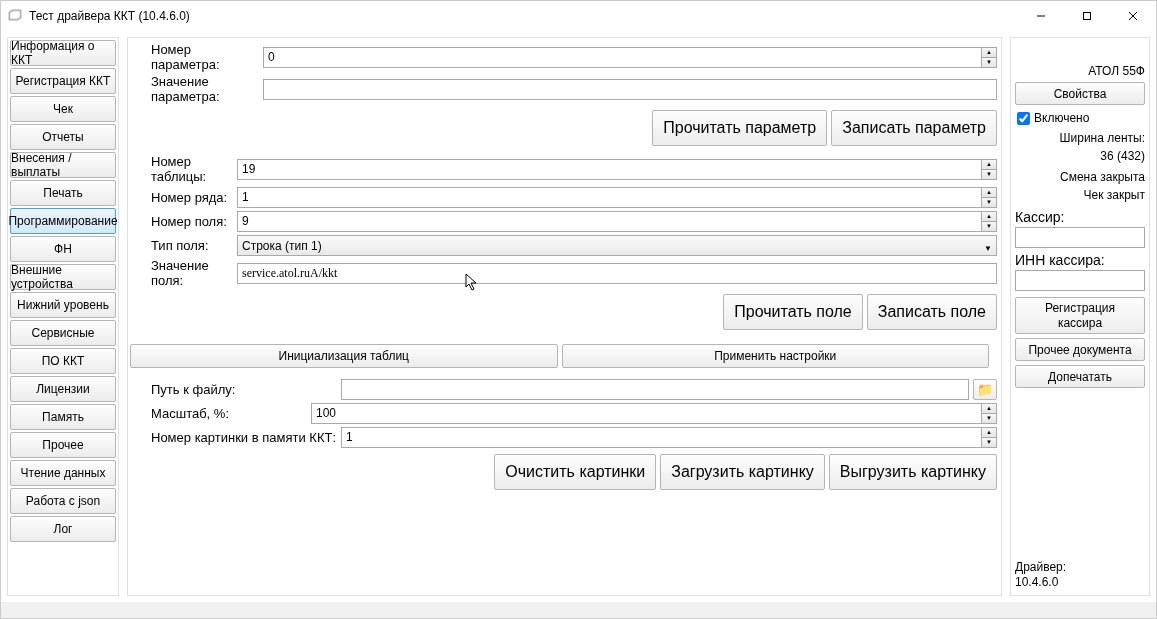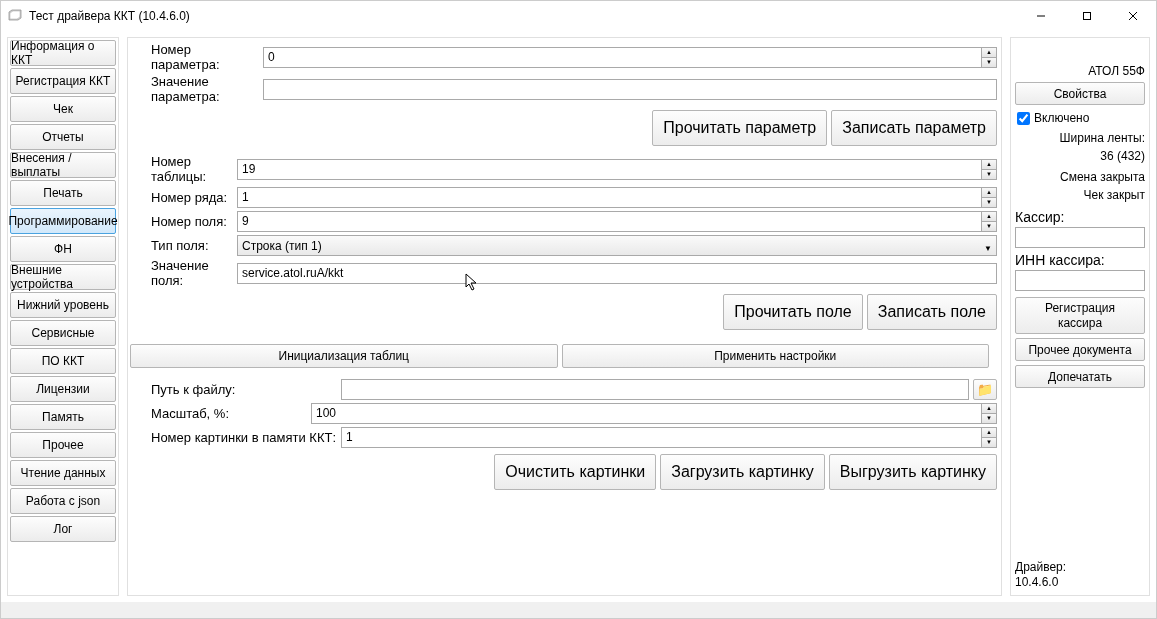--- a/index.html
+++ b/index.html
@@ -30,21 +30,21 @@
     border:1px solid #b5b5b5; border-radius:2px; font-size:12px; cursor:default;
   }
   .nav-btn.active {
     border:1px solid #4aa3e0; background:linear-gradient(#eaf4fd,#d2e8fa);
   }
 
   .main-col { flex:1; display:flex; flex-direction:column; padding:4px 4px 4px 2px; border:1px solid #e0e0e0;}
   .form-row { display:flex; align-items:center; margin-bottom:2px; min-height:22px;}
   .form-label { width:112px; padding-right:4px; font-size:13px;margin-left:21px;}
   .form-label.wide { width:190px;}
-  .form-input-wrap { flex:1; display:flex; }
+  .form-input-wrap { flex:1; display:flex;font-family:Liberation Serif, serif; }
   .text-input {
     flex:1; height:21px; border:1px solid #a9a9a9; background:#fff;
     padding:2px 4px; font-size:12px; font-family:inherit; outline:none;
   }
   .spin-input-wrap { flex:1; display:flex; }
   .spin-input {
     flex:1; height:21px; border:1px solid #a9a9a9; border-right:none; background:#fff;
     padding:2px 4px; font-size:12px; font-family:inherit; outline:none;
   }
   .spin-btns { width:16px; display:flex; flex-direction:column; }

